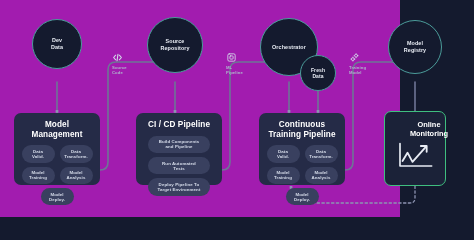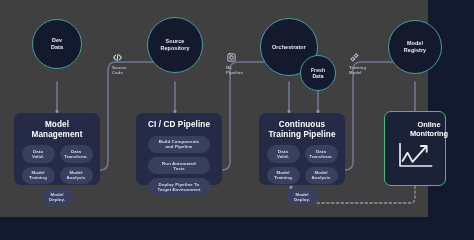--- a/index.html
+++ b/index.html
@@ -2,21 +2,21 @@
 <html><head>
 <meta charset="utf-8">
 <style>
   html,body{margin:0;padding:0;}
   body{
     width:474px;height:217px;
     background:#141a2e;
     font-family:"Liberation Sans", sans-serif;
     overflow:hidden;
   }
-  #stage{position:relative;width:400px;height:217px;background:#404040;padding-left:28px;}
+  #stage{position:relative;width:400px;height:217px;background:#a21caf;}
 
   
   #wires{position:absolute;left:0;top:0;width:474px;height:217px;}
 
   
   .circle{
     position:absolute;border-radius:50%;
     background:#141a2e;
     border:1.4px solid #4b9c9a;
     display:flex;align-items:center;justify-content:center;

